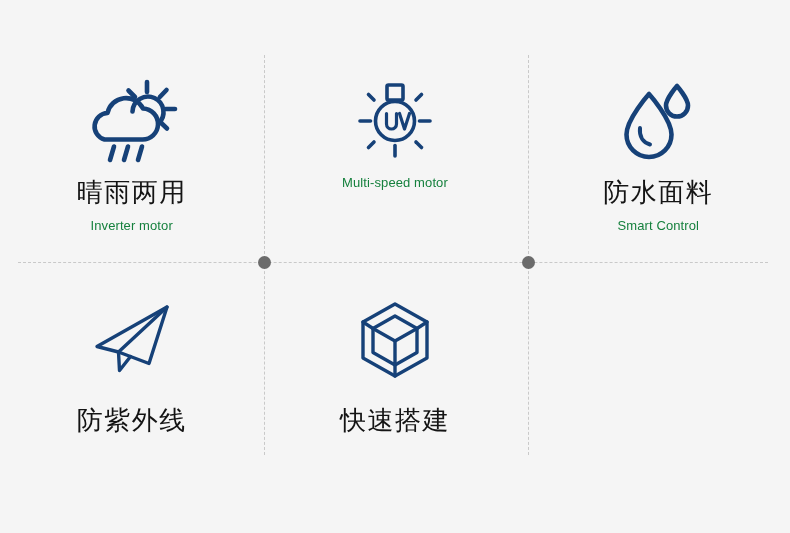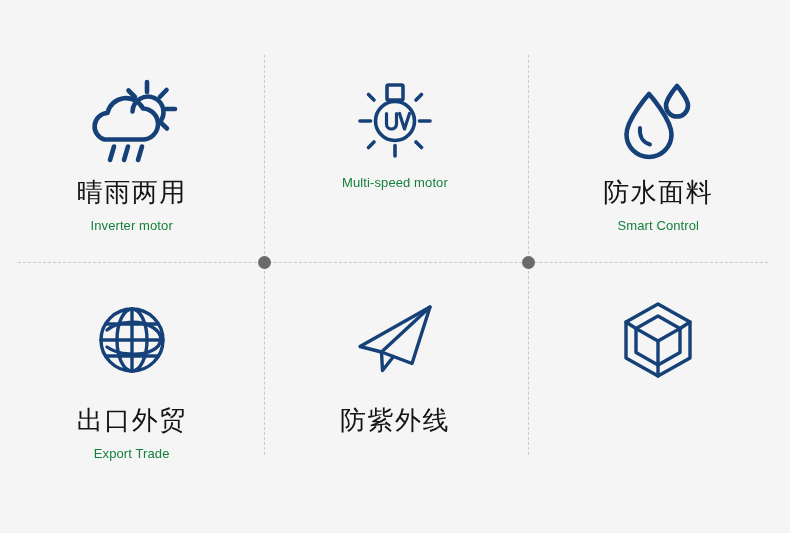--- a/index.html
+++ b/index.html
@@ -169,38 +169,20 @@
 
           <path d="M22 50 c-1 9 3.5 14.5 10 16.5" stroke-width="4"></path>
 
           <path d="M59 8 C59 8 48 20.5 48 27.5 a11 11 0 0 0 22 0 C70 20.5 59 8 59 8 Z"></path>
         </svg>
       </div>
       <div class="title-cn">防水面料</div>
       <div class="subtitle-en">Smart Control</div>
     </div>
 
-    <div class="cell row2">
-      <div class="icon-wrap sm">
-        <svg width="76" height="76" viewBox="0 0 76 76" fill="none" stroke="#164178" stroke-width="3.4" stroke-linecap="round" stroke-linejoin="round">
-          <circle cx="38" cy="38" r="31"></circle>
-
-          <ellipse cx="38" cy="38" rx="15" ry="31"></ellipse>
-          <line x1="38" y1="7" x2="38" y2="69"></line>
-
-          <line x1="7" y1="38" x2="69" y2="38"></line>
-          <path d="M12.5 22 H63.5"></path>
-          <path d="M12.5 54 H63.5"></path>
-
-          <path d="M13 28 C24 19 46 17.5 59 25.5 C70 32.5 69 43 58 48.5 C46 54.5 24 53 13 45"></path>
-        </svg>
-      </div>
-      <div class="title-cn">出口外贸</div>
-      <div class="subtitle-en">Export Trade</div>
-    </div>
 
     <div class="cell row2">
       <div class="icon-wrap sm">
         <svg width="86" height="76" viewBox="0 0 86 76" fill="none" stroke="#164178" stroke-width="3.4" stroke-linecap="round" stroke-linejoin="round">
 
           <path d="M78 5 L8 44.5 L29.5 50 L60 61.5 Z"></path>
 
           <path d="M78 5 L29.5 50 L30.5 68.5 L41.5 54.5"></path>
         </svg>
       </div>
@@ -216,16 +198,17 @@
           <path d="M38 16 L60 28.5 L38 41 L16 28.5 Z"></path>
 
           <path d="M16 28.5 V52.5 L38 65 V41"></path>
           <path d="M60 28.5 V52.5 L38 65"></path>
 
           <path d="M16 28.5 L6 22"></path>
           <path d="M60 28.5 L70 22"></path>
           <path d="M38 65 L38 76"></path>
         </svg>
       </div>
+      <div class="title-cn">快速搭建</div>
     </div>
 
   </div>
 </div>
 
 </body></html>

